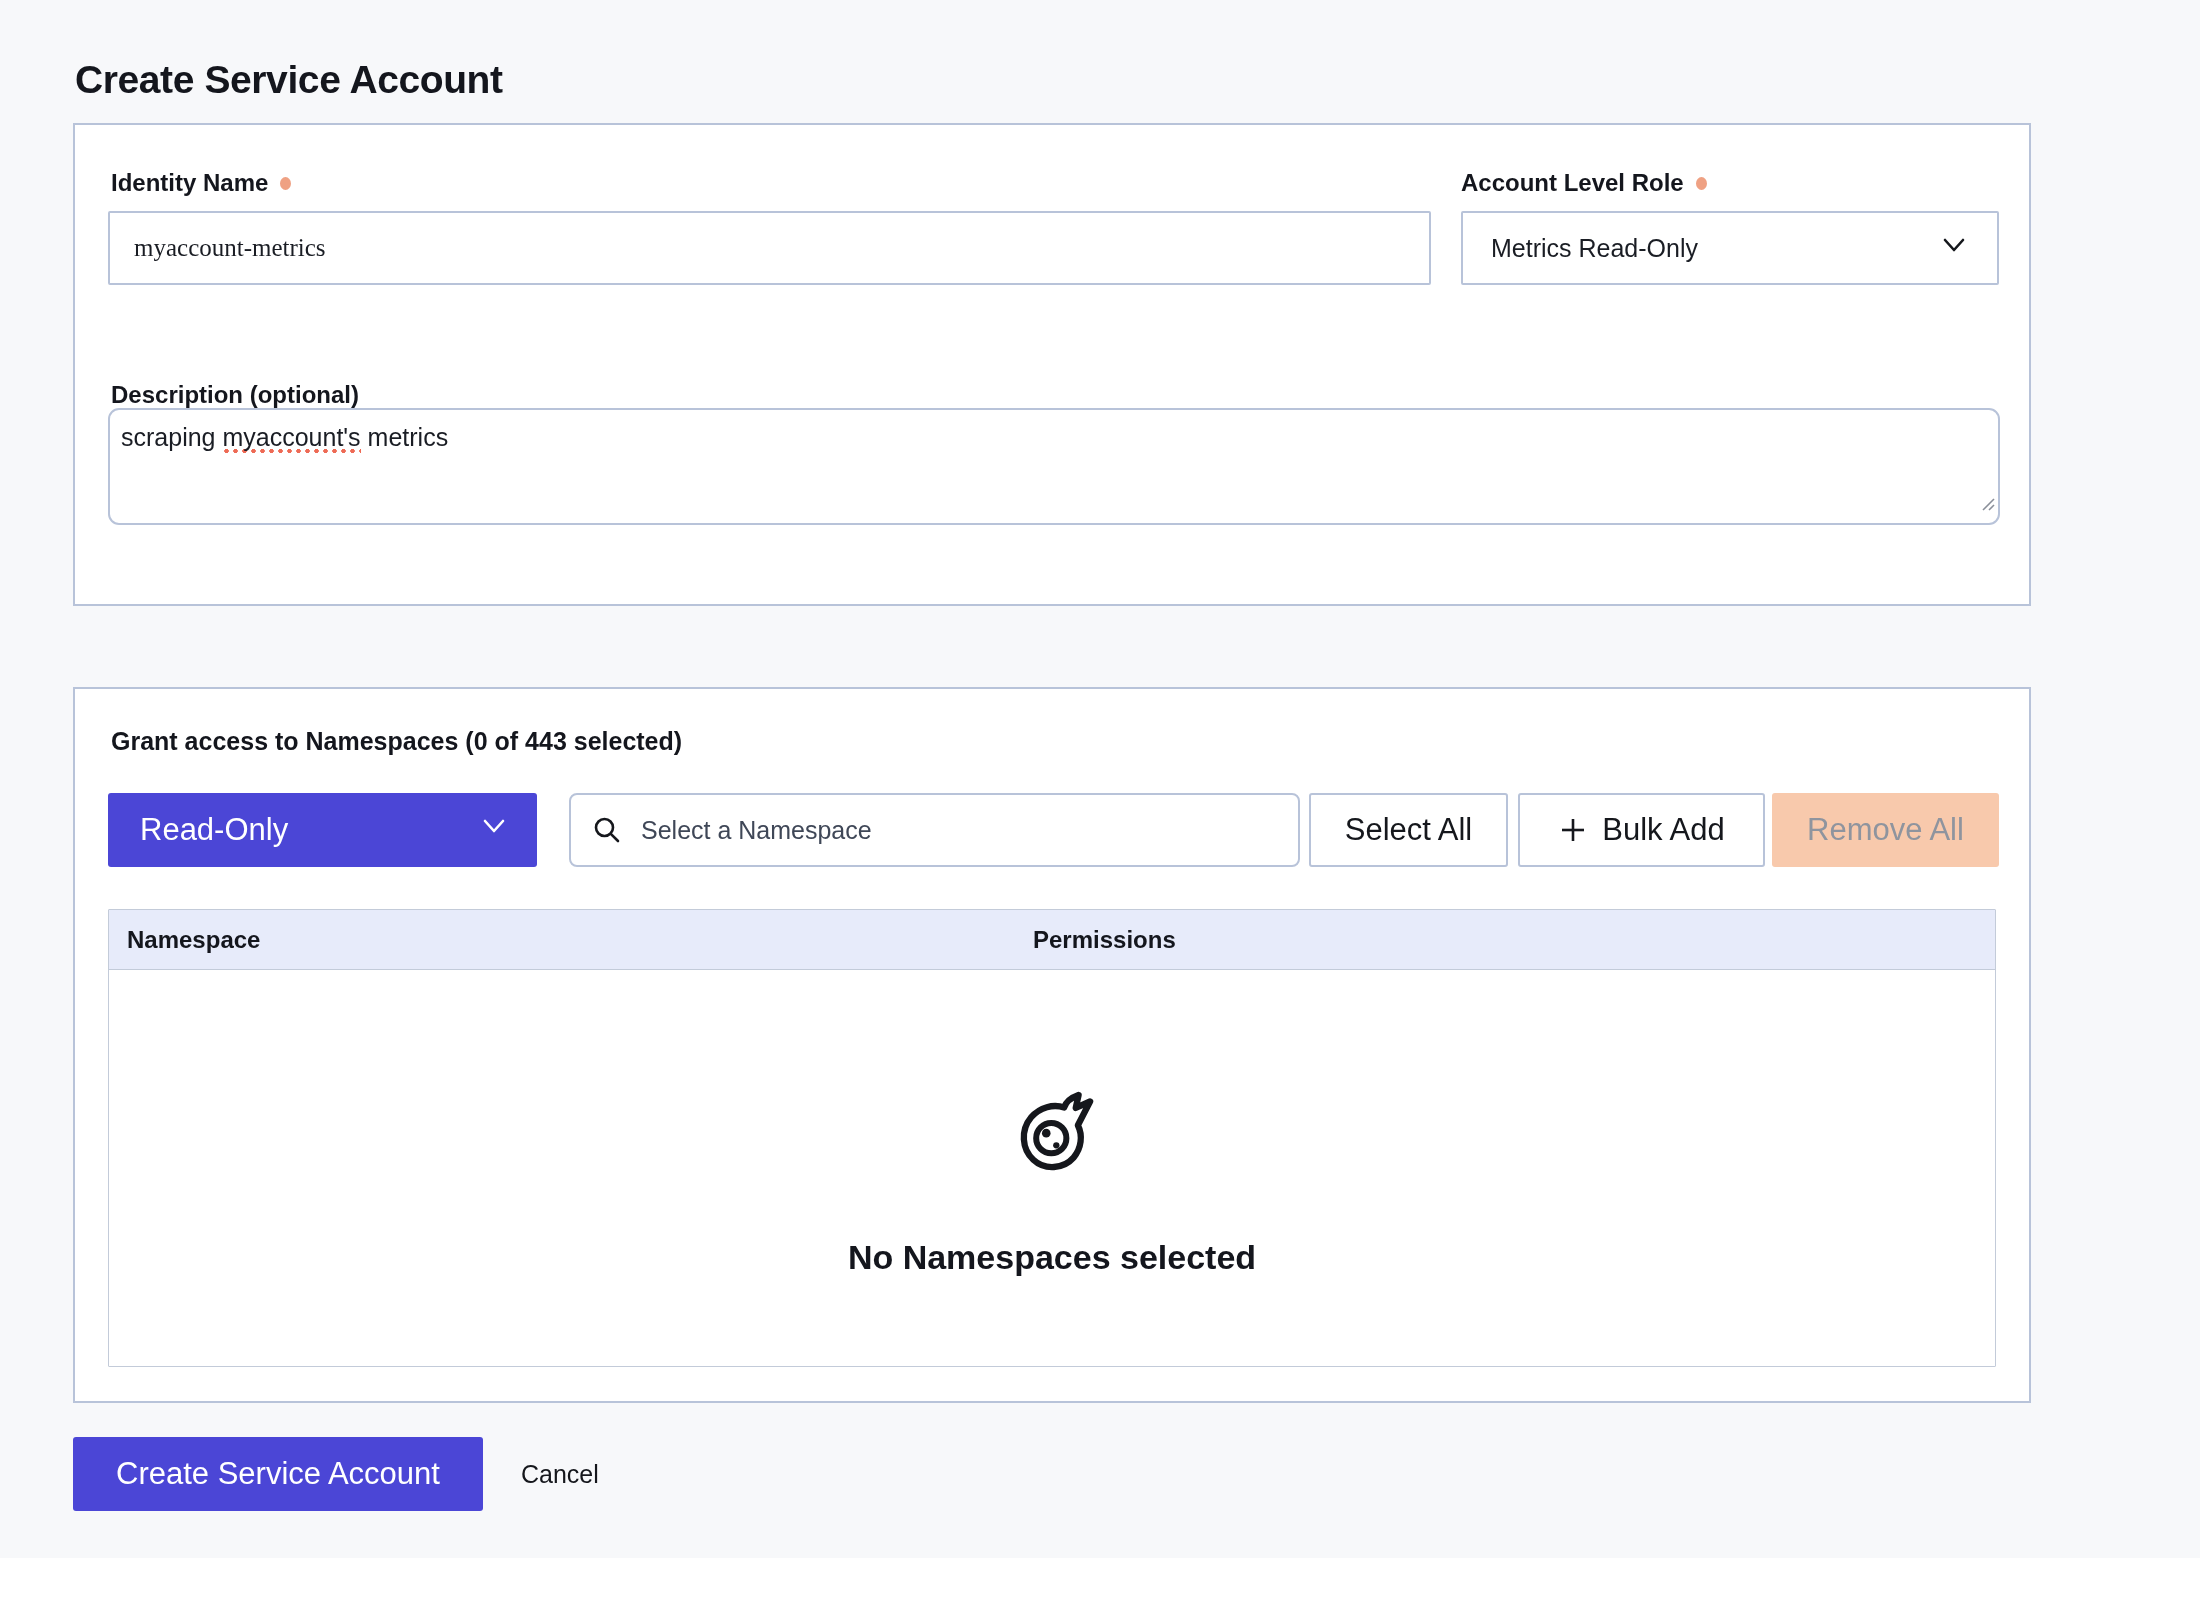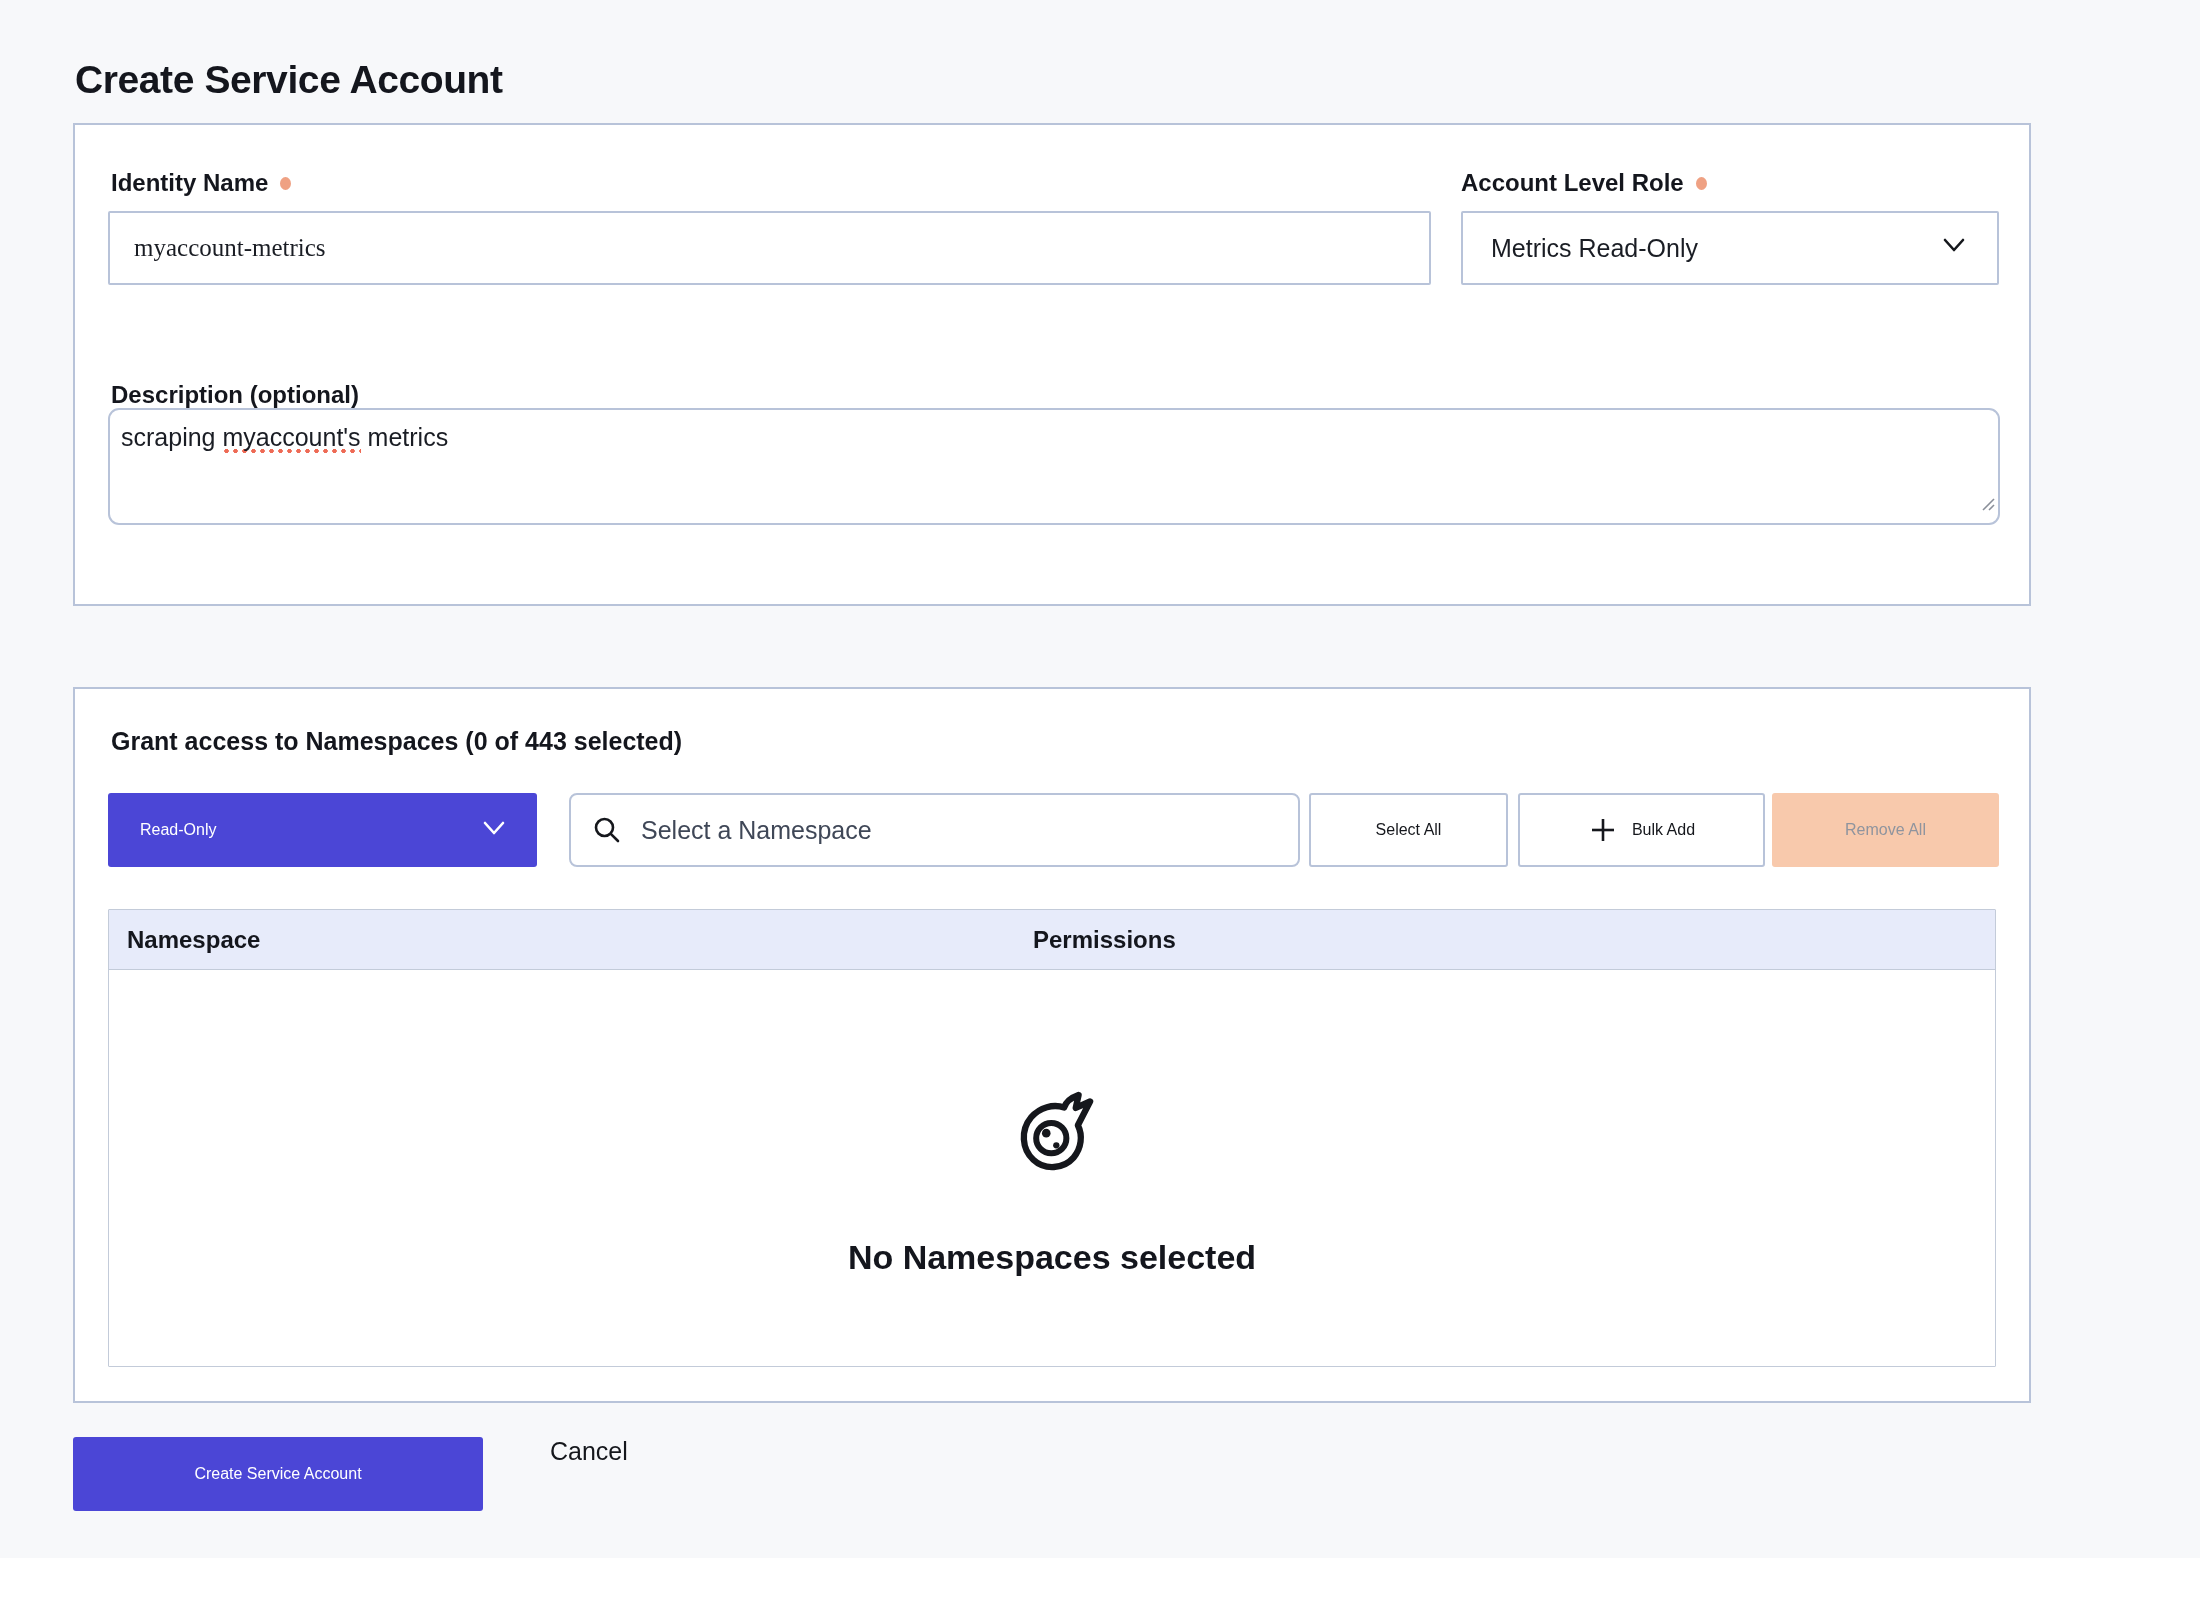--- a/index.html
+++ b/index.html
@@ -62,21 +62,21 @@
     background-size:9px 6px;background-repeat:repeat-x;background-position:0 100%;
     padding-bottom:3px;
   }
   .resize-handle{position:absolute;right:3px;bottom:3px;}
 
   .section-heading{
     position:absolute;left:36px;top:38px;font-size:25px;font-weight:700;
   }
   .btn{
     position:absolute;height:74px;display:flex;align-items:center;justify-content:center;
-    font-size:16px;border-radius:3px;cursor:pointer;gap:14px;
+    font-size:31px;border-radius:3px;cursor:pointer;gap:14px;
   }
   .btn-accent{background:var(--accent);color:var(--accent-text);font-weight:500;}
   .btn-outline{background:#fff;border:2px solid var(--border);color:#15171c;}
   .btn-disabled{background:var(--disabled-bg);color:var(--disabled-text);cursor:default;}
   .dropdown-accent{justify-content:flex-start;padding:0 28px 0 32px;}
   .dropdown-accent .chev{margin-left:auto;}
 
   .search-box{
     position:absolute;height:74px;background:#fff;border:2px solid var(--border);
     border-radius:8px;display:flex;align-items:center;padding:0 20px;gap:16px;
@@ -100,21 +100,21 @@
   .col-permissions{}
   .ns-table-body{
     height:397px;display:flex;flex-direction:column;align-items:center;
     justify-content:flex-start;
   }
   .empty-icon{margin-top:120px;}
   .empty-text{margin-top:52px;font-size:34px;font-weight:700;}
 
   .footer-submit{left:73px;top:1437px;width:410px;}
   .footer-cancel{
-    position:absolute;left:550px;top:1437px;height:74px;display:flex;align-items:flex-start;
+    position:absolute;left:521px;top:1437px;height:74px;display:flex;align-items:center;
     font-size:25px;color:#15171c;cursor:pointer;
   }
   .bottom-strip{position:absolute;left:0;top:1558px;width:2200px;height:42px;background:#ffffff;}
 </style>
 </head>
 <body>
 
 <h1 class="page-title">Create Service Account</h1>
 
 <section class="card card-form">

